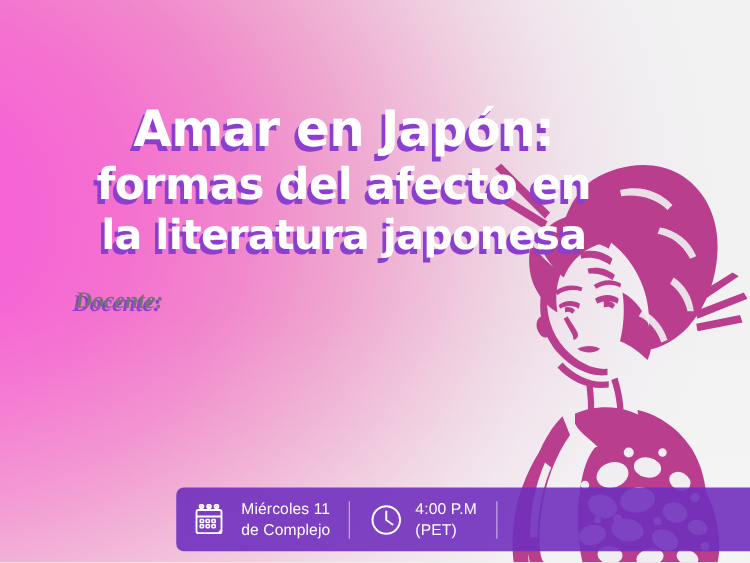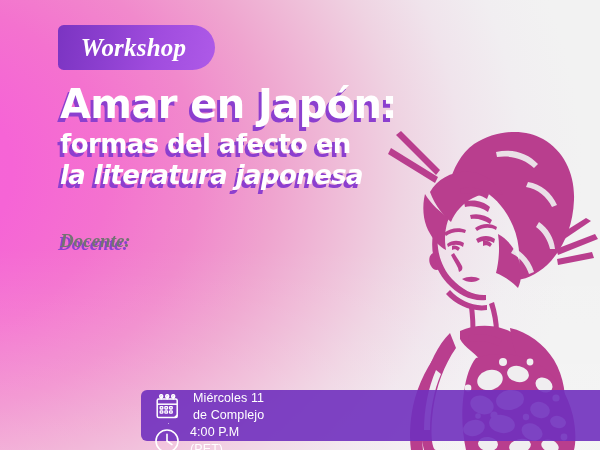--- a/index.html
+++ b/index.html
@@ -48,55 +48,54 @@
   .pill-label{
     font-family:"Liberation Serif", serif;
     font-style:italic;font-weight:700;
     font-size:25px;color:#FFFFFF;
     letter-spacing:0.2px;
     padding-right:6px;
     white-space:nowrap;
   }
 
   
-  .headline{position:absolute;left:60px;top:84px;width:430px;}
+  .headline{position:absolute;left:60px;top:84px;width:430px;text-align:center;}
   .hl-line{
     font-family:"DejaVu Sans", sans-serif;
     font-weight:700;
     color:#FFFFFF;
     white-space:nowrap;
     line-height:1.0;
     text-shadow:-3px 4px 0 #8C3FCF;
     letter-spacing:-0.6px;
   }
   .hl1{font-size:40px;margin-bottom:7px;}
-  .hl2{font-size:26px;margin-bottom:5px;}
-  .hl3{font-size:26px;font-style:italic;}
+  .hl2{font-size:35px;margin-bottom:5px;}
+  .hl3{font-size:33px;}
 
   
   .docente{position:absolute;left:60px;top:230px;width:320px;}
   .doc-line{
     font-family:"Liberation Serif", serif;
     font-style:italic;font-weight:700;
     color:#737373;
     white-space:nowrap;
     text-shadow:-2px 3px 0 #8C3FCF;
   }
   .doc1{font-size:19px;margin-bottom:11px;}
   .doc2{font-size:19px;}
 
   
   .infobar{
     position:absolute;left:141px;top:390px;width:459px;height:51px;
     background:rgba(112,48,190,0.90);
     border-radius:6px 0 0 6px;
-    display:flex;
+    display:flex;align-items:center;
     box-sizing:border-box;
     padding-left:12px;
-    flex-direction:column;
   }
   .info-item{display:flex;align-items:center;height:100%;}
   .info-ico{
     width:28px;height:30px;flex:0 0 28px;
     display:flex;align-items:center;justify-content:center;
     margin-right:9px;
   }
   .info-ico svg{display:block;}
   .info-txt{
     font-family:"Liberation Sans", sans-serif;
@@ -225,23 +224,20 @@
 
       <g fill="#EFEDEF" opacity="0.92">
         <path d="M118 30 C134 26 150 31 160 42 L156 46 C147 37 133 33 119 35 Z"></path>
         <path d="M150 60 C163 62 174 71 179 83 L174 85 C169 75 160 67 148 65 Z"></path>
         <path d="M161 100 C170 106 176 116 177 127 L172 127 C170 118 165 110 158 105 Z"></path>
         <path d="M136 126 C146 131 153 140 156 150 L151 152 C148 143 142 135 133 131 Z"></path>
       </g>
     </svg>
   </div>
 
-  <div class="pill">
-    <span class="pill-label">Workshop</span>
-  </div>
 
   <div class="headline">
     <div class="hl-line hl1">Amar en Japón:</div>
     <div class="hl-line hl2">formas del afecto en</div>
     <div class="hl-line hl3">la literatura japonesa</div>
   </div>
 
   <div class="docente">
     <div class="doc-line doc1">Docente:</div>
   </div>

